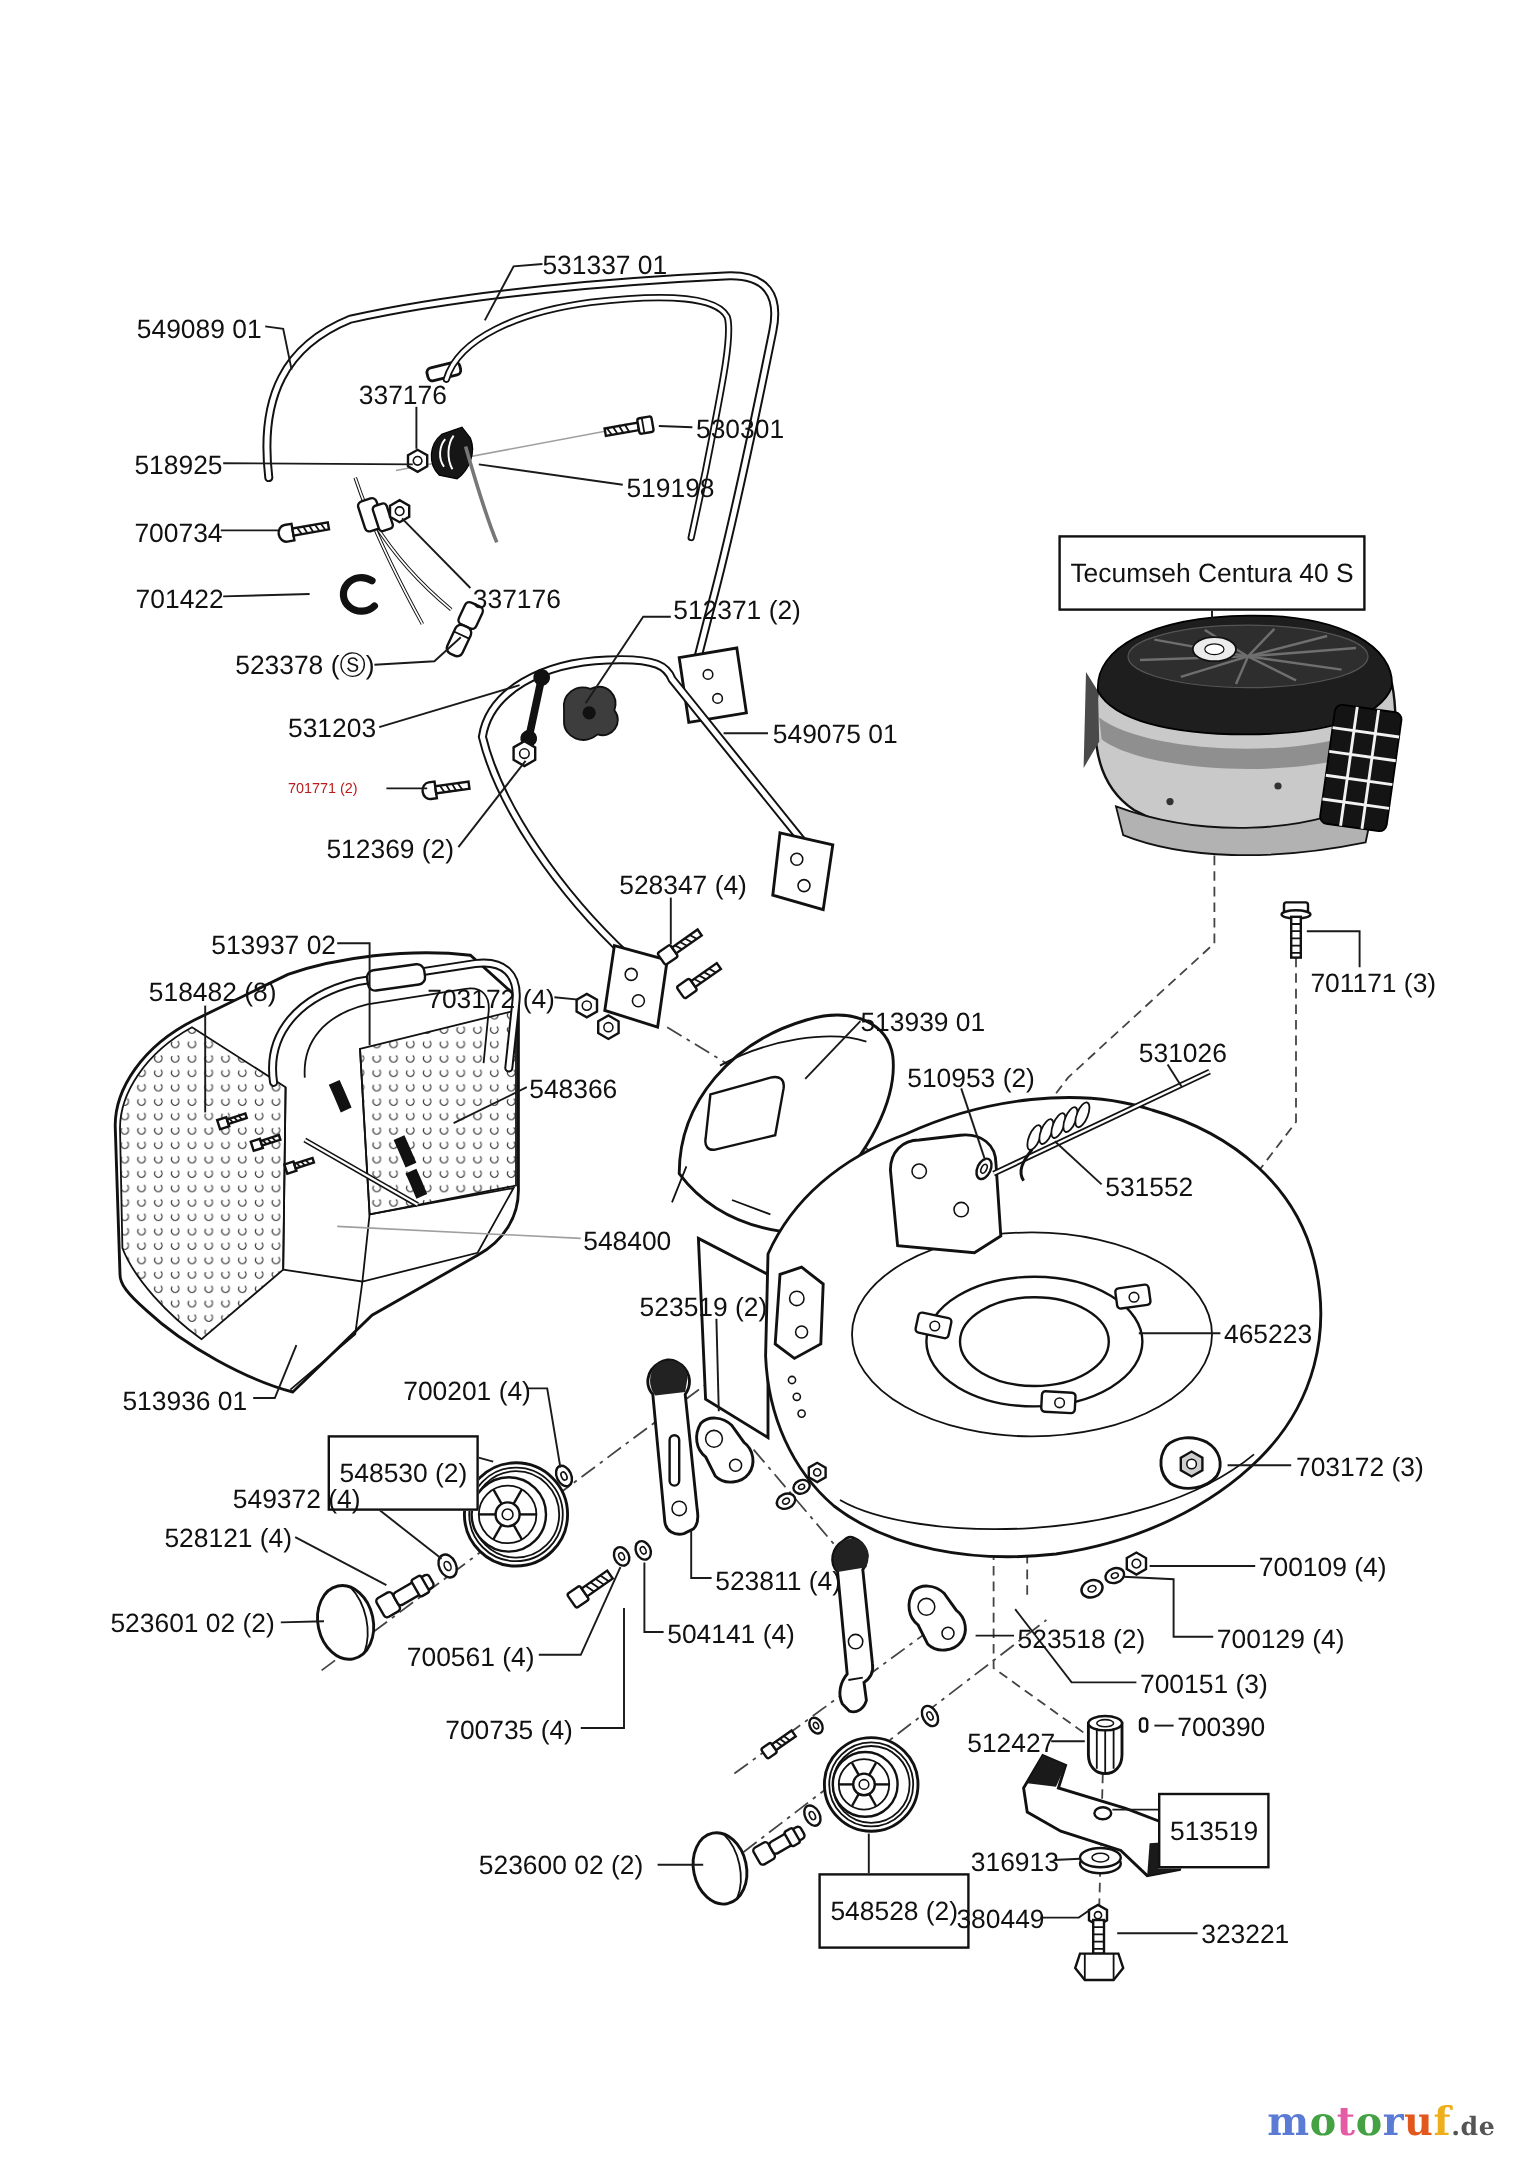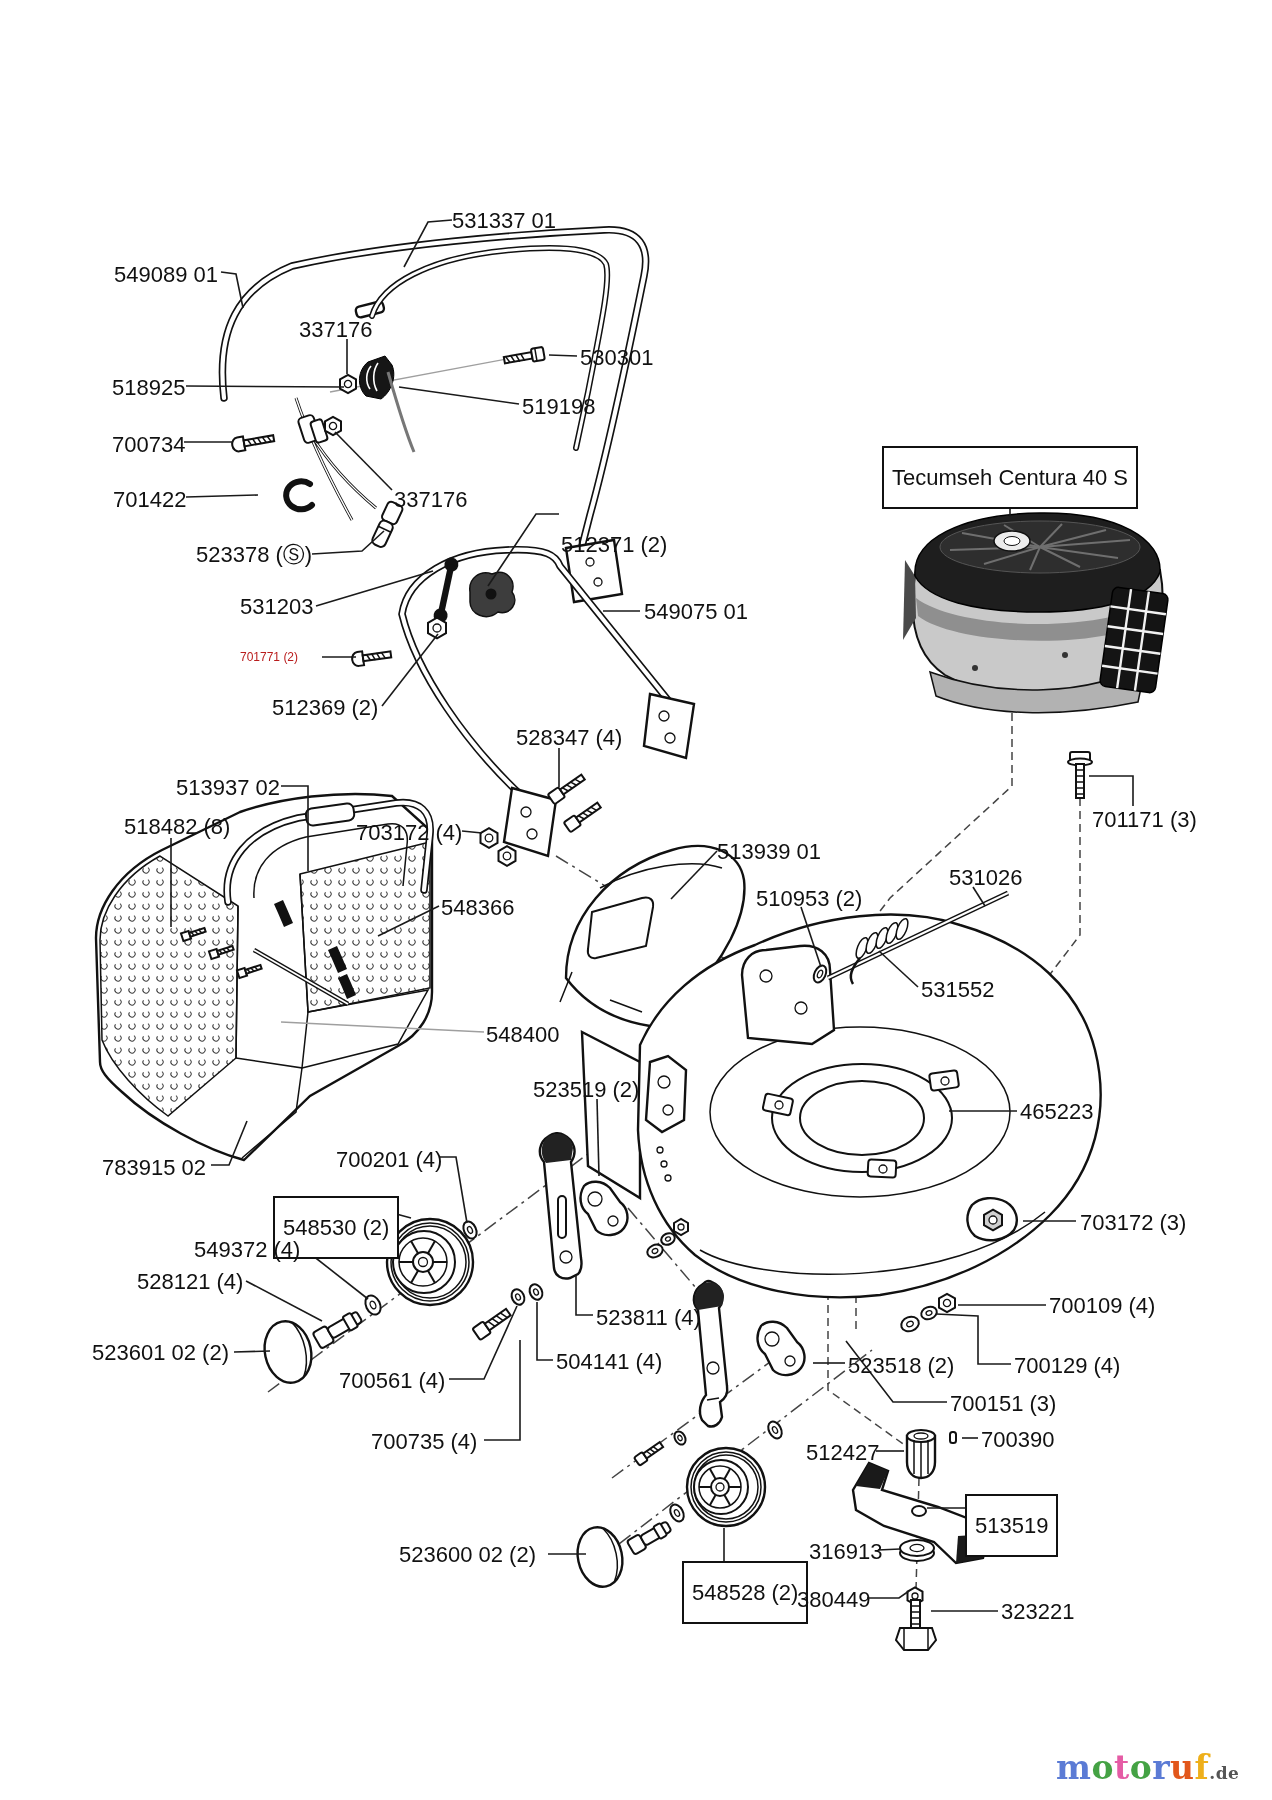--- a/index.html
+++ b/index.html
@@ -11,21 +11,21 @@
   .lbl{
     position:absolute;font-size:22px;color:#111;white-space:nowrap;line-height:1.05;
     font-family:"Liberation Sans",sans-serif;
   }
   .lbl.gray{color:#b91c1c;font-size:12px;}
   .lbl.boxed{border:2px solid #111;padding:18px 8px;background:#fff;}
   .logo{
     position:absolute;left:1056px;top:1748px;
     font-family:"DejaVu Serif",serif;font-weight:bold;font-size:33px;letter-spacing:0.5px;
   }
-  .logo .suffix{font-size:17px;}
+  .logo .suffix{font-size:21px;}
   
   .t1{fill:none;stroke:#111;stroke-width:7.5;stroke-linecap:round;}
   .t2{fill:none;stroke:#fff;stroke-width:4.2;stroke-linecap:round;}
   .b1{fill:none;stroke:#111;stroke-width:6;stroke-linecap:round;}
   .b2{fill:none;stroke:#fff;stroke-width:3;stroke-linecap:round;}
   .c1{fill:none;stroke:#111;stroke-width:3;}
   .c2{fill:none;stroke:#fff;stroke-width:1.4;}
   .w{fill:#fff;stroke:#111;stroke-width:2;}
   .wi{fill:#fff;stroke:#111;stroke-width:1.3;}
   .ol{fill:#fff;stroke:#111;stroke-width:2.4;}
@@ -526,40 +526,40 @@
 
 <div class="lbl" style="left:452px;top:209px">531337 01</div>
 <div class="lbl" style="left:114px;top:263px">549089 01</div>
 <div class="lbl" style="left:299px;top:318px">337176</div>
 <div class="lbl" style="left:580px;top:346px">530301</div>
 <div class="lbl" style="left:112px;top:376px">518925</div>
 <div class="lbl" style="left:522px;top:395px">519198</div>
 <div class="lbl" style="left:112px;top:433px">700734</div>
 <div class="lbl" style="left:113px;top:488px">701422</div>
 <div class="lbl" style="left:394px;top:488px">337176</div>
-<div class="lbl" style="left:561px;top:533px">512371 (2)</div>
+<div class="lbl" style="left:561px;top:497px">512371 (2)</div>
 <div class="lbl" style="left:196px;top:543px">523378 (Ⓢ)</div>
 <div class="lbl" style="left:240px;top:595px">531203</div>
 <div class="lbl" style="left:644px;top:600px">549075 01</div>
 <div class="lbl gray" style="left:240px;top:651px">701771 (2)</div>
 <div class="lbl" style="left:272px;top:696px">512369 (2)</div>
 <div class="lbl" style="left:516px;top:726px">528347 (4)</div>
 <div class="lbl" style="left:176px;top:776px">513937 02</div>
 <div class="lbl" style="left:124px;top:815px">518482 (8)</div>
 <div class="lbl" style="left:356px;top:821px">703172 (4)</div>
 <div class="lbl" style="left:717px;top:840px">513939 01</div>
 <div class="lbl" style="left:756px;top:887px">510953 (2)</div>
 <div class="lbl" style="left:949px;top:866px">531026</div>
 <div class="lbl" style="left:1092px;top:808px">701171 (3)</div>
 <div class="lbl" style="left:441px;top:896px">548366</div>
 <div class="lbl" style="left:921px;top:978px">531552</div>
 <div class="lbl" style="left:486px;top:1023px">548400</div>
 <div class="lbl" style="left:533px;top:1078px">523519 (2)</div>
 <div class="lbl" style="left:1020px;top:1100px">465223</div>
-<div class="lbl" style="left:102px;top:1156px">783915 02</div>
+<div class="lbl" style="left:102px;top:1156px">513936 01</div>
 <div class="lbl" style="left:336px;top:1148px">700201 (4)</div>
 <div class="lbl boxed" style="left:273px;top:1196px">548530 (2)</div>
 <div class="lbl" style="left:194px;top:1238px">549372 (4)</div>
 <div class="lbl" style="left:137px;top:1270px">528121 (4)</div>
 <div class="lbl" style="left:92px;top:1341px">523601 02 (2)</div>
 <div class="lbl" style="left:339px;top:1369px">700561 (4)</div>
 <div class="lbl" style="left:596px;top:1306px">523811 (4)</div>
 <div class="lbl" style="left:556px;top:1350px">504141 (4)</div>
 <div class="lbl" style="left:1080px;top:1211px">703172 (3)</div>
 <div class="lbl" style="left:1049px;top:1294px">700109 (4)</div>

